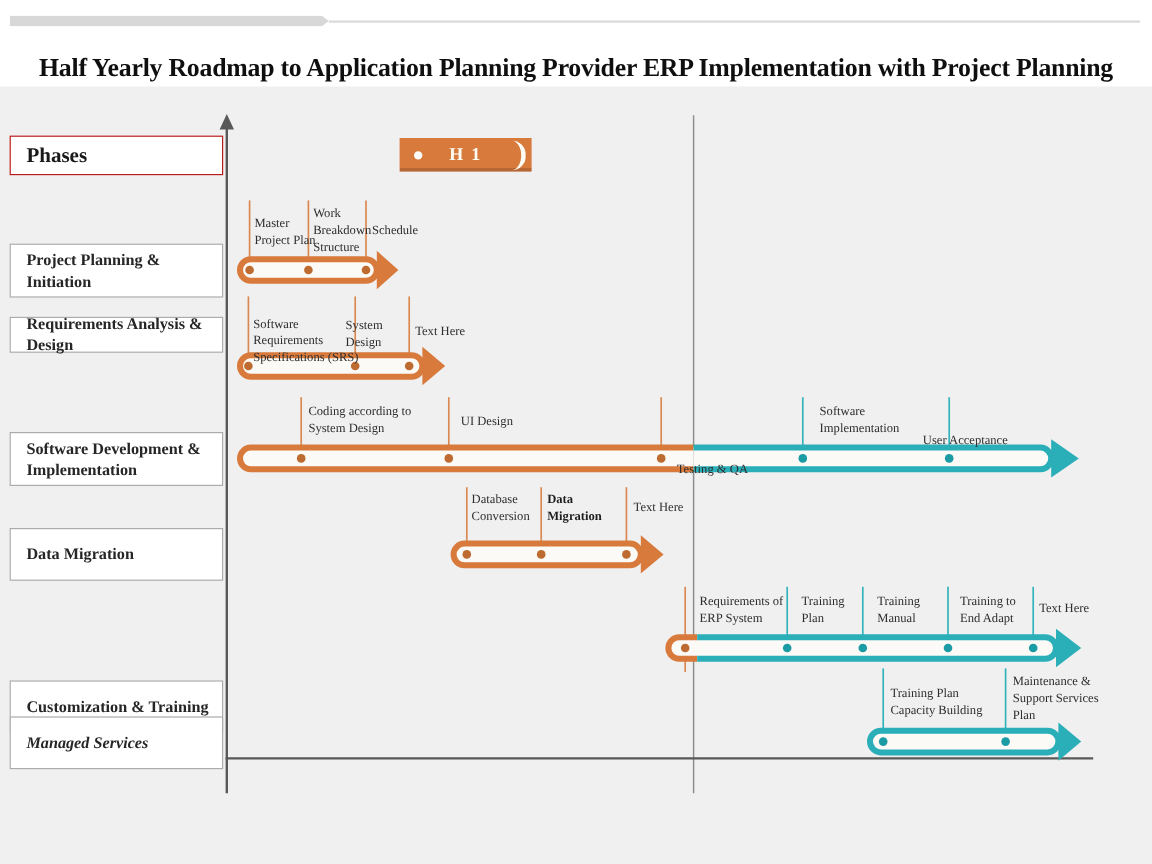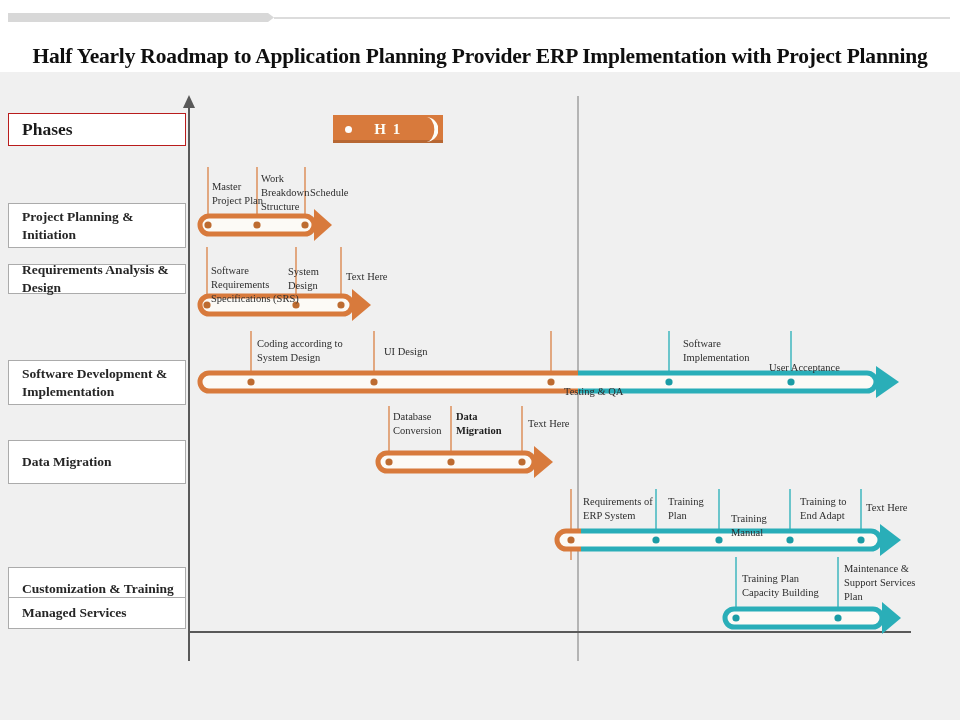--- a/index.html
+++ b/index.html
@@ -39,21 +39,21 @@
   <div class="topbar"></div>
   <div class="topline"></div>
   <div class="title">Half Yearly Roadmap to Application Planning Provider ERP Implementation with Project Planning</div>
 
   <div class="phases-header">Phases</div>
   <div class="phase-box" style="top:203px;height:45px;">Project Planning &amp; Initiation</div>
   <div class="phase-box" style="top:264px;height:30px;">Requirements Analysis &amp; Design</div>
   <div class="phase-box" style="top:360px;height:45px;">Software Development &amp; Implementation</div>
   <div class="phase-box" style="top:440px;height:44px;">Data Migration</div>
   <div class="phase-box" style="top:519px;height:44px;margin-top:48px;">Customization &amp; Training</div>
-  <div class="phase-box" style="top:597px;height:32px;">Managed Services</div>
+  <div class="phase-box" style="top:597px;height:44px;font-style:italic;">Managed Services</div>
 
   <div class="badge badge-h1">
     <span class="dot"></span>
     <span class="blabel">H 1</span>
     <svg width="13" height="25" viewBox="0 0 13 25">
       <path d="M1,0 A12,12 0 0 1 1,25 A8,12 0 0 0 1,0 Z" fill="#fdfdf6"></path>
       </svg>
   </div>
 
   <svg class="overlay" viewBox="0 0 960 720">
@@ -174,20 +174,20 @@
   <div class="mlabel" style="left:564px;top:345px;width:70px;margin-top:40px;">Testing &amp; QA</div>
   <div class="mlabel" style="left:683px;top:337px;width:82px;">Software Implementation</div>
   <div class="mlabel" style="left:769px;top:345px;width:92px;margin-top:16px;">User Acceptance</div>
 
   <div class="mlabel" style="left:393px;top:410px;width:64px;">Database Conversion</div>
   <div class="mlabel b" style="left:456px;top:410px;width:58px;">Data Migration</div>
   <div class="mlabel" style="left:528px;top:417px;width:60px;">Text Here</div>
 
   <div class="mlabel" style="left:583px;top:495px;width:82px;">Requirements of ERP System</div>
   <div class="mlabel" style="left:668px;top:495px;width:48px;">Training Plan</div>
-  <div class="mlabel" style="left:731px;top:512px;width:50px;">Training Manual</div>
+  <div class="mlabel" style="left:731px;top:495px;width:50px;">Training Manual</div>
   <div class="mlabel" style="left:800px;top:495px;width:64px;">Training to End Adapt</div>
   <div class="mlabel" style="left:866px;top:501px;width:60px;">Text Here</div>
 
   <div class="mlabel" style="left:742px;top:572px;width:92px;">Training Plan Capacity Building</div>
   <div class="mlabel" style="left:844px;top:562px;width:76px;">Maintenance &amp; Support Services Plan</div>
 
 </div>
 
 </body></html>

